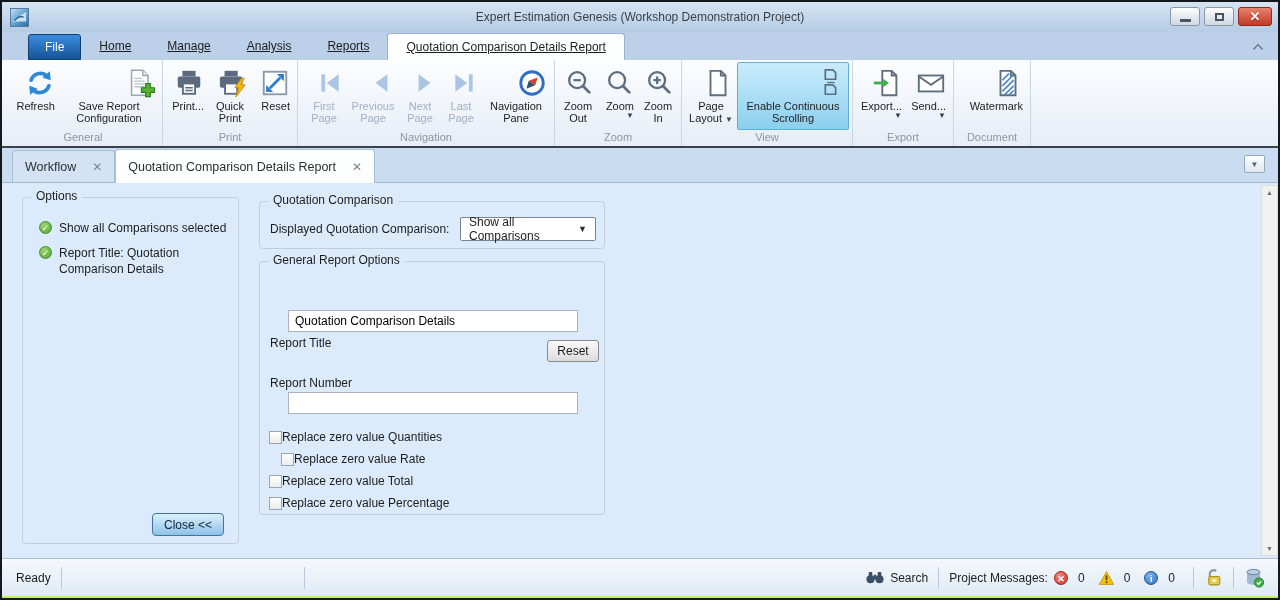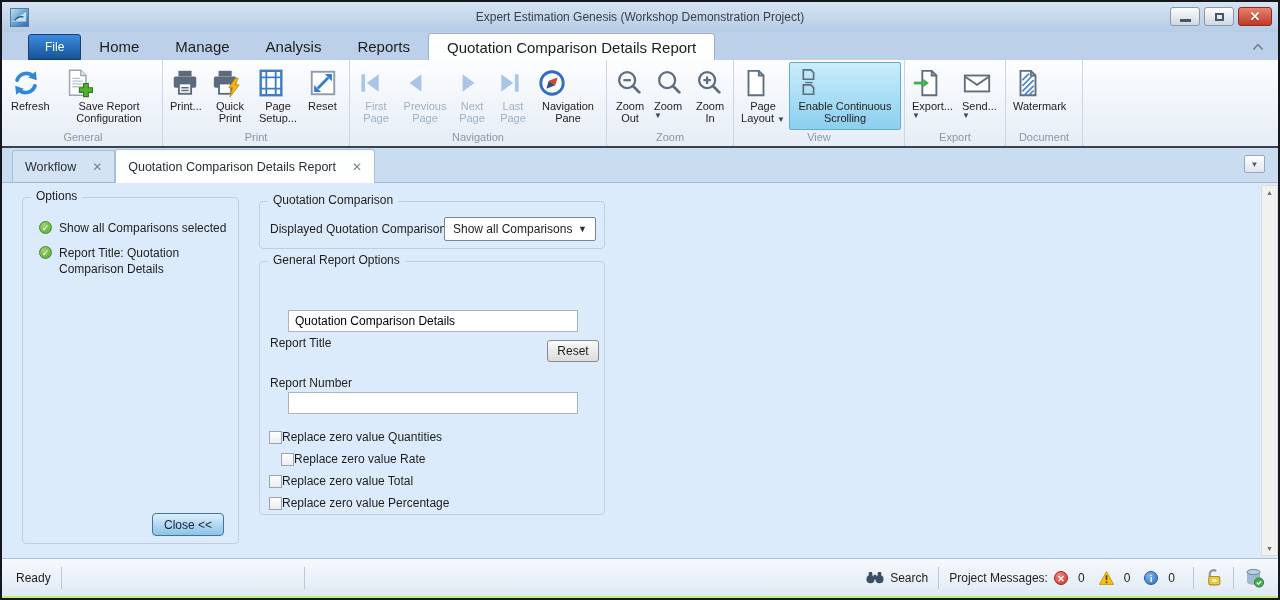--- a/index.html
+++ b/index.html
@@ -16,29 +16,29 @@
   .win-title{position:absolute;left:0;right:0;text-align:center;font-size:12px;color:#3a3f45;}
   .win-btns{position:absolute;right:6px;top:5px;display:flex;gap:4px;}
   .win-btn{width:30px;height:19px;border:1px solid #8a97a6;border-radius:3px;background:linear-gradient(#fdfdfd,#cfd8e2);display:flex;align-items:center;justify-content:center;}
   .win-btn.close{background:linear-gradient(#e6836f,#c23a24);border-color:#8e2a1e;width:34px;}
   .glyph-min{width:11px;height:3px;background:#4a5562;margin-top:7px;}
   .glyph-max{width:9px;height:8px;border:2px solid #4a5562;}
   .glyph-close{color:#fff;font-size:13px;font-weight:bold;line-height:1;text-shadow:0 1px 1px #7e2012;}
   
   .tabrow{height:28px;background:#bcd1e9;display:flex;align-items:stretch;position:relative;}
   .file-tab{margin:2px 0 0 26px;padding:0 16px;background:linear-gradient(#3c8be0,#175496);border:1px solid #0f4173;border-radius:3px 3px 0 0;color:#fff;font-size:12px;display:flex;align-items:center;}
-  .rtab{padding:0 18px;font-size:15px;display:flex;align-items:center;color:#1d1d1d;}
+  .rtab{padding:0 18px;font-size:12px;display:flex;align-items:center;color:#1d1d1d;text-decoration:underline;}
   .rtab.active{background:#fdfefe;border:1px solid #9cb0c8;border-bottom:none;border-radius:3px 3px 0 0;margin-top:1px;}
   .collapse-btn{position:absolute;right:12px;top:7px;width:16px;height:14px;display:flex;align-items:center;justify-content:center;}
   
   .ribbon{height:88px;background:linear-gradient(#fcfdff,#e6edf6);border-bottom:2px solid #39424c;display:flex;align-items:stretch;padding-left:2px;}
   .rb-group{display:flex;flex-direction:column;border-right:1px solid #c9d6e6;padding:2px 3px 0 3px;}
   .rb-btns{flex:1;display:flex;align-items:stretch;}
   .rb-group-label{text-align:center;color:#8d96a3;font-size:11px;padding:1px 6px 3px;}
-  .rb-btn{display:flex;flex-direction:column;align-items:flex-start;justify-content:flex-start;padding:4px 4px 1px;font-size:11px;line-height:1.12;text-align:center;border-radius:2px;}
+  .rb-btn{display:flex;flex-direction:column;align-items:flex-end;justify-content:flex-start;padding:4px 4px 1px;font-size:11px;line-height:1.12;text-align:center;border-radius:2px;}
   .rb-btn .rb-icon{height:34px;display:flex;align-items:center;justify-content:center;}
   .rb-btn .rb-label{display:block;}
   .rb-btn.disabled{color:#9fb0c4;}
   .rb-btn.active-toggle{background:linear-gradient(#c9edfc,#8ccfef);border:1px solid #5fadd8;padding:3px 3px 0;}
   .dd-below{font-size:8px;color:#3c4650;line-height:7px;display:block;}
   .dd-inline{font-size:8px;color:#3c4650;margin-left:3px;}
   
   .docstrip{height:35px;background:#c9dcf0;display:flex;align-items:flex-end;padding-left:10px;position:relative;border-bottom:1px solid #a3b9d2;}
   .dtab{height:32px;display:flex;align-items:center;gap:16px;padding:0 12px;font-size:12.5px;border:1px solid #a9bdd4;border-bottom:none;border-radius:3px 3px 0 0;background:#d4e3f4;color:#2a2f35;}
   .dtab.active{background:#fdfefe;margin-bottom:-1px;height:34px;}
@@ -161,29 +161,20 @@
           <span class="rb-icon">
             <svg width="30" height="30" viewBox="0 0 32 32">
                 <rect x="7" y="3" width="14" height="6" fill="#5b6b7d"></rect>
                 <rect x="2" y="9" width="24" height="12" rx="2" fill="#5b6b7d"></rect>
                 <rect x="7.5" y="16.5" width="13" height="11" fill="#fff" stroke="#5b6b7d" stroke-width="2"></rect>
                 <polygon points="25,11 18,21 22,21 19,31 29,18 24.5,18 28,11" fill="#f6b40e" stroke="#c88f06" stroke-width="1"></polygon>
               </svg>
           </span>
           <span class="rb-label">Quick Print</span>
         </div>
-        <div class="rb-btn" style="width:52px">
-          <span class="rb-icon">
-            <svg width="30" height="30" viewBox="0 0 32 32">
-                <rect x="5" y="3" width="22" height="26" fill="#fff" stroke="#3f7ec2" stroke-width="2.6"></rect>
-                <path d="M11 3v26 M21 3v26 M5 10h22 M5 22h22" stroke="#3f7ec2" stroke-width="2"></path>
-              </svg>
-          </span>
-          <span class="rb-label">Page Setup...</span>
-        </div>
         <div class="rb-btn" style="width:42px">
           <span class="rb-icon">
             <svg width="30" height="30" viewBox="0 0 32 32">
                 <rect x="4" y="4" width="24" height="24" fill="#fff" stroke="#8c9aa9" stroke-width="2"></rect>
                 <path d="M10.5 21.5 L21.5 10.5" stroke="#2f7ed2" stroke-width="3"></path>
                 <polygon points="25.5,6.5 25.5,14 18,6.5" fill="#2f7ed2"></polygon>
                 <polygon points="6.5,25.5 6.5,18 14,25.5" fill="#2f7ed2"></polygon>
               </svg>
           </span>
           <span class="rb-label">Reset</span>
@@ -373,21 +364,21 @@
           <span class="check-circle">✓</span>
           <span>Report Title: Quotation Comparison Details</span>
         </div>
       </div>
       <button class="close-btn">Close &lt;&lt;</button>
     </div>
 
     <div class="groupbox" style="left:257px;top:18px;width:346px;height:48px;">
       <span class="groupbox-title">Quotation Comparison</span>
       <span class="form-label" style="left:10px;top:20px;">Displayed Quotation Comparison:</span>
-      <div class="combo" style="right:8px;top:15px;width:152px;">
+      <div class="combo" style="right:8px;top:15px;width:136px;">
         <span>Show all Comparisons</span>
         <span class="combo-arrow">▼</span>
       </div>
     </div>
 
     <div class="groupbox" style="left:257px;top:78px;width:346px;height:254px;">
       <span class="groupbox-title">General Report Options</span>
 
       <span class="form-label" style="left:10px;top:30px;margin-top:44px;">Report Title</span>
       <input class="text-input" style="left: 28px; top: 48px; width: 290px;" type="text" value="Quotation Comparison Details">

